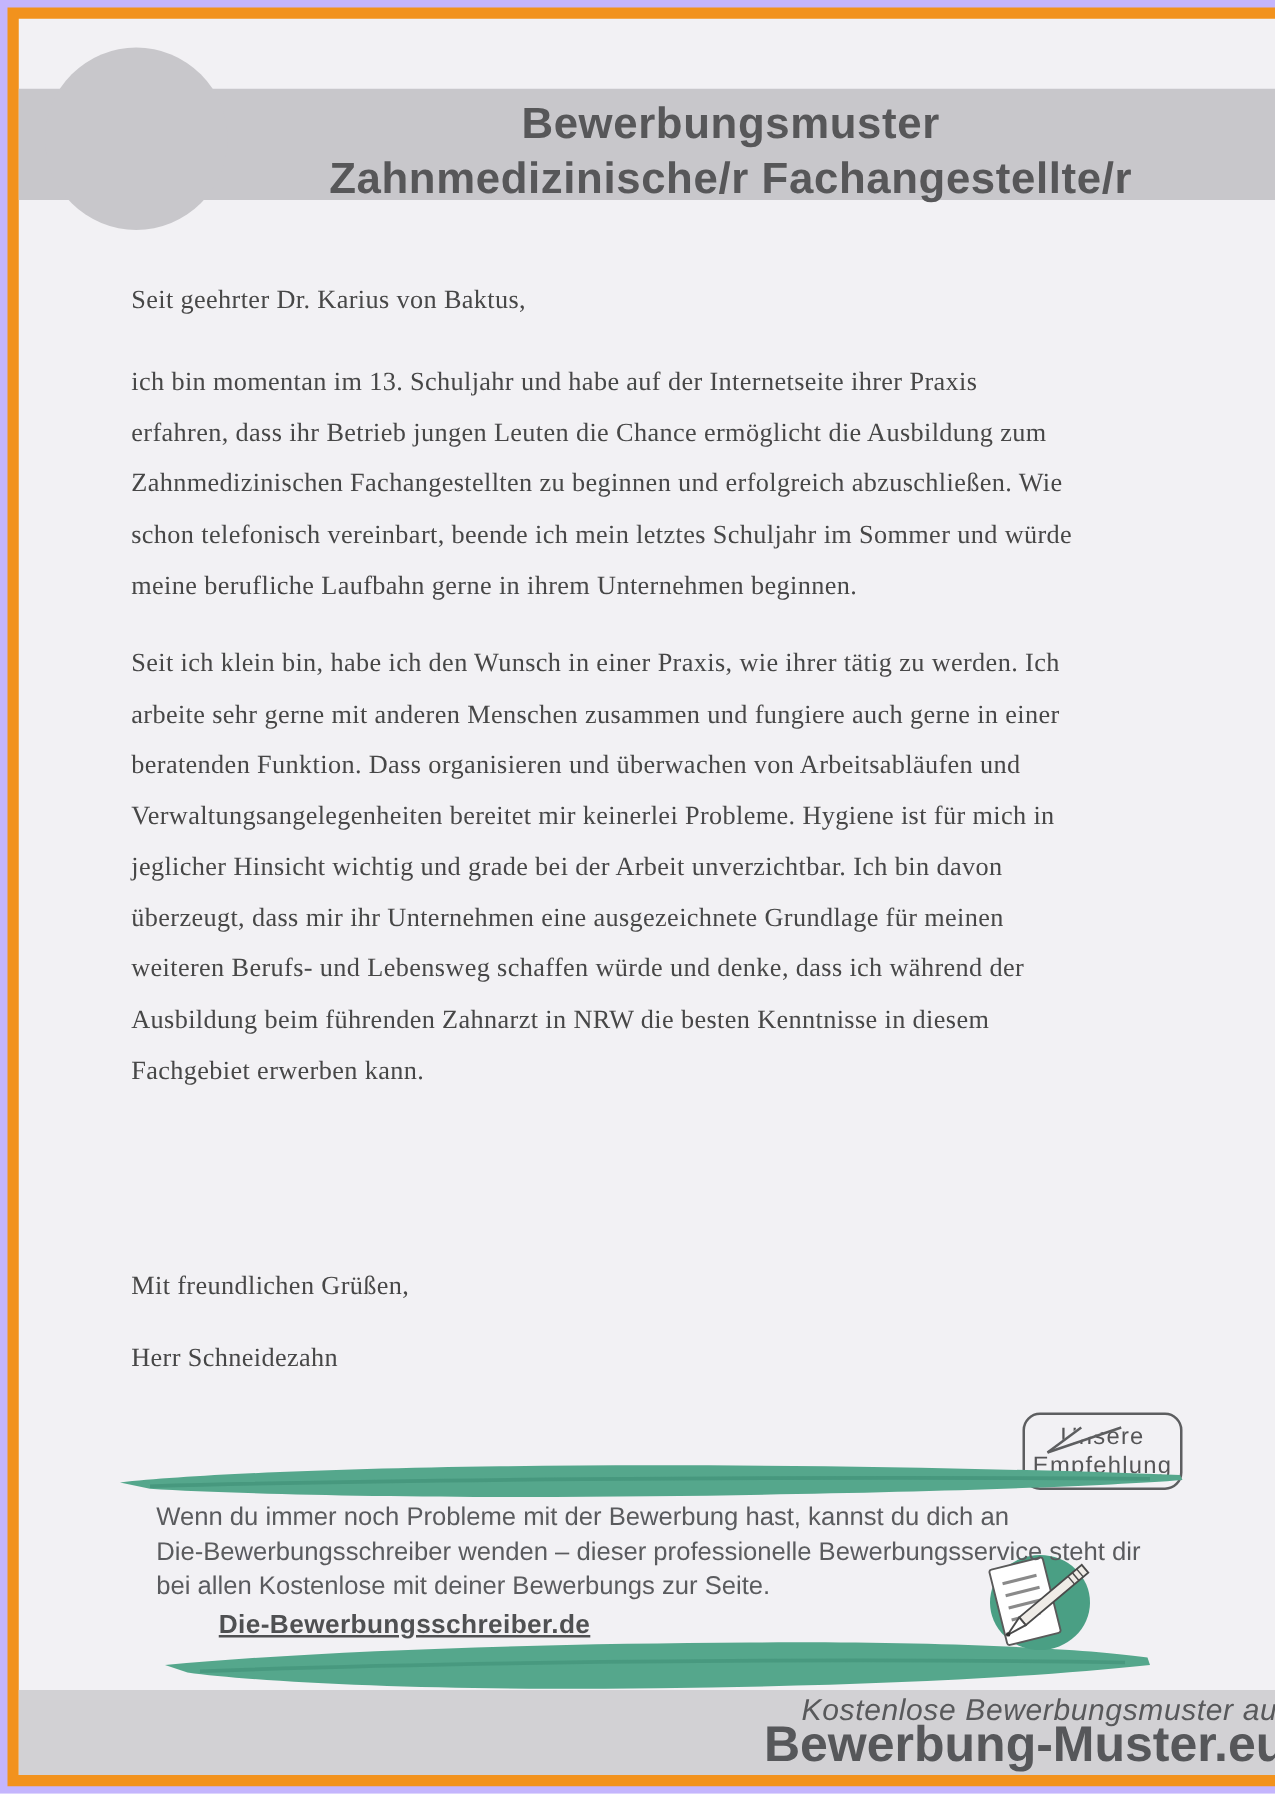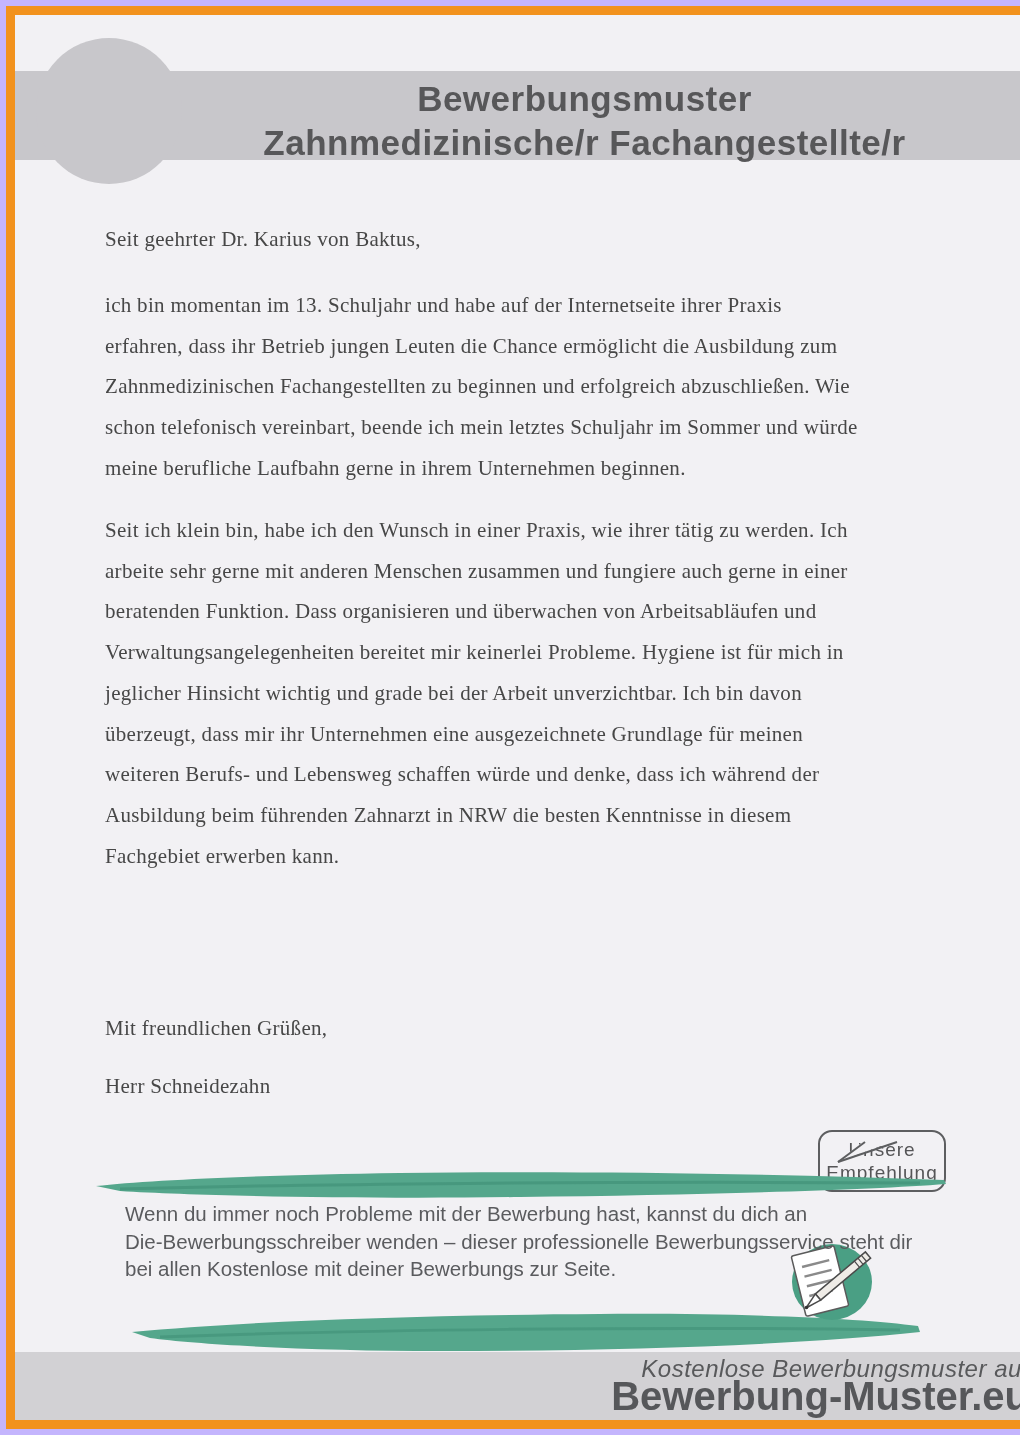--- a/index.html
+++ b/index.html
@@ -101,17 +101,18 @@
       <circle cx="806.5" cy="1307.5" r="1.8" fill="#333333"></circle>
       <line x1="854.4" y1="1261.1" x2="859.6" y2="1267.3" stroke="#4a4a4a" stroke-width="1.2"></line>
       <line x1="857.9" y1="1258.2" x2="863.1" y2="1264.4" stroke="#4a4a4a" stroke-width="1.2"></line>
       <line x1="861.4" y1="1255.3" x2="866.6" y2="1261.5" stroke="#4a4a4a" stroke-width="1.2"></line>
     </g>
   </svg>
 
   <div class="abs" id="promo-text">Wenn du immer noch Probleme mit der Bewerbung hast, kannst du dich an
 Die-Bewerbungsschreiber wenden – dieser professionelle Bewerbungsservice steht dir
 bei allen Kostenlose mit deiner Bewerbungs zur Seite.</div>
+  <a class="abs" id="promo-link" href="#">Die-Bewerbungsschreiber.de</a>
 
   <div class="abs" id="footer-bar"></div>
   <div class="abs" id="footer-tagline">Kostenlose Bewerbungsmuster auf</div>
   <div class="abs" id="footer-brand">Bewerbung-Muster.eu</div>
 </div>
 
 </body></html>

